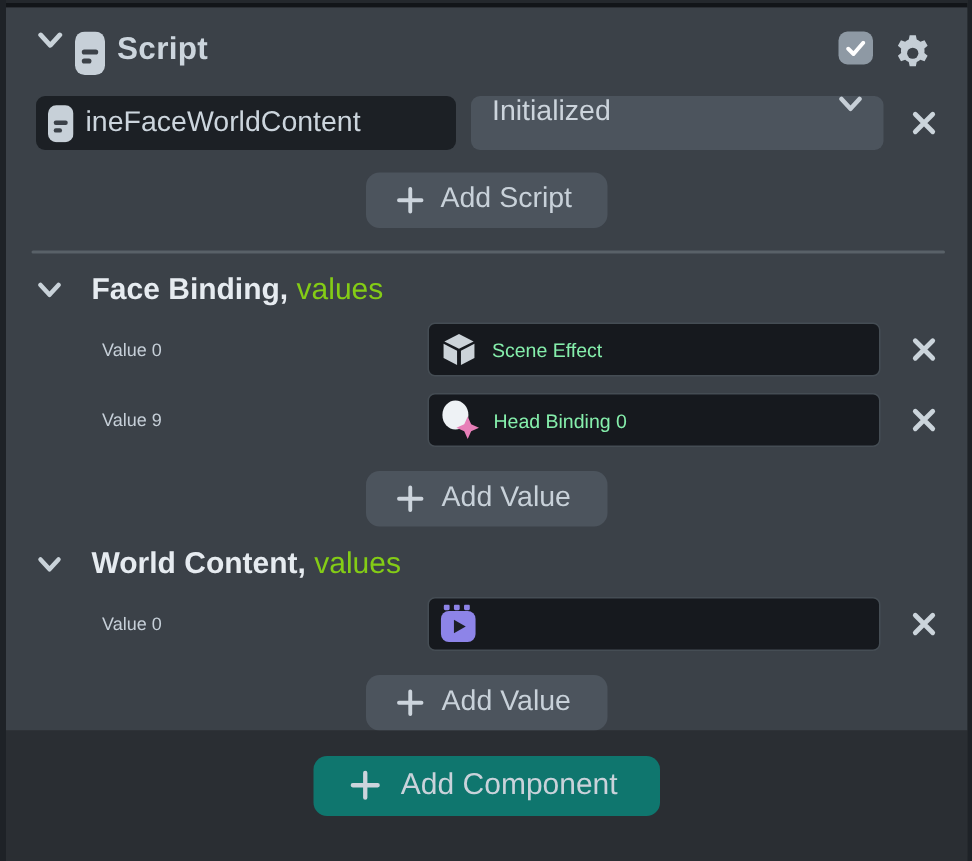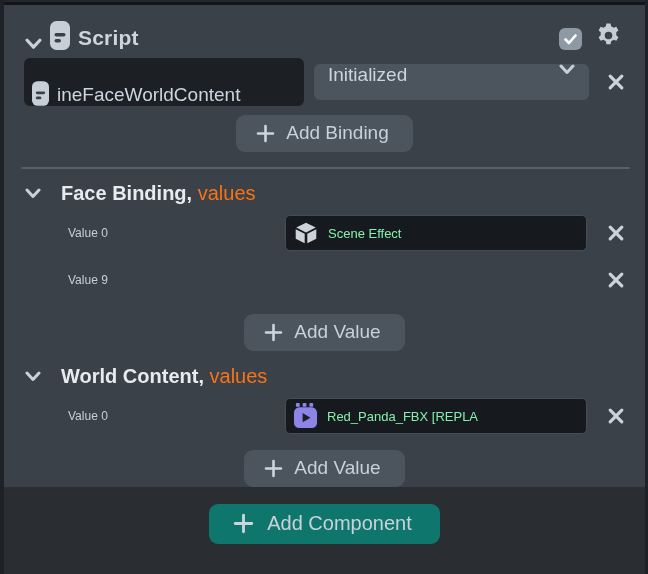--- a/index.html
+++ b/index.html
@@ -7,45 +7,45 @@
   body {
     font-family: "Liberation Sans", sans-serif;
     background: #2a2e33;
     color: #dde4ea;
     overflow: hidden;
   }
   .screen { width: 648px; height: 574px; border-left: 4px solid #1e2227; border-right: 3px solid #1e2227; overflow: hidden; }
   .top-strip { height: 5px; background: #24282d; border-bottom: 3px solid #121519; }
   .panel { background: #3b4148; height: 482px; overflow: hidden; }
 
-  .header { display: flex; align-items: flex-end; gap: 8px; padding: 16px 22px 4px 21px; }
+  .header { display: flex; align-items: flex-start; gap: 8px; padding: 16px 22px 4px 21px; }
   .chev-btn { display: inline-flex; align-items: center; cursor: pointer; }
   .script-badge { flex: none; display: inline-flex; }
   .panel-title { font-size: 21px; font-weight: bold; color: #ccd5dd; letter-spacing: .2px; }
   .spacer { flex: 1; }
   .checkbox { width: 23px; height: 22px; background: #8e99a4; border-radius: 6px; display: flex; align-items: center; justify-content: center; cursor: pointer; }
   .gear { display: inline-flex; margin-left: 4px; cursor: pointer; }
 
   .script-row { display: flex; align-items: center; gap: 10px; margin: 10px 12px 0 20px; height: 36px; }
-  .name-field { width: 280px; height: 48px; background: #1c2025; border-radius: 6px; display: flex; align-items: flex-end; gap: 8px; padding: 0 8px; overflow: hidden; cursor: pointer; }
+  .name-field { width: 280px; height: 36px; background: #1c2025; border-radius: 6px; display: flex; align-items: center; gap: 8px; padding: 0 8px; overflow: hidden; cursor: pointer; }
   .name-field .ftext { font-size: 19px; color: #ccd5dd; white-space: nowrap; }
   .dropdown { flex: 1; height: 36px; background: #4c545d; border-radius: 6px; display: flex; align-items: flex-start; padding: 0 14px; cursor: pointer; }
   .dropdown .dtext { font-size: 19px; color: #ccd4dc; flex: 1; white-space: nowrap; overflow: hidden; }
   .x-btn { width: 34px; height: 36px; display: flex; align-items: center; justify-content: center; cursor: pointer; flex: none; }
 
   .btn-row { display: flex; justify-content: center; margin-top: 15px; }
   .add-btn { display: inline-flex; align-items: center; gap: 11px; background: #4c545d; border: none; border-radius: 9px; padding: 7px 24px 8px 20px; color: #c8d1d9; font-size: 19px; font-family: inherit; cursor: pointer; }
   .add-btn svg { flex: none; }
 
   .divider { height: 2px; background: #596168; margin: 15px 15px 0 17px; border-radius: 1px; }
 
   .section-header { display: flex; align-items: center; gap: 20px; padding: 13px 20px 10px 21px; cursor: default; }
   .section-title { font-size: 20px; }
   .section-title b { color: #e6ebf0; font-weight: bold; }
-  .section-title .sub { color: #f97316; font-weight: normal; }
+  .section-title .sub { color: #84cc16; font-weight: normal; }
 
   .value-row { display: flex; align-items: center; height: 36px; margin: 0 12px 11px 0; padding-left: 64px; }
   .value-label { width: 217px; font-size: 12px; color: #c6cfd8; flex: none; }
   .value-field { width: 302px; height: 36px; background: #16191e; border: 1px solid #454d54; border-radius: 5px; display: flex; align-items: center; gap: 9px; padding: 0 7px; overflow: hidden; cursor: pointer; flex: none; }
   .value-field .ftext { font-size: 13px; color: #86efac; white-space: nowrap; }
   .value-row .x-btn { margin-left: auto; }
 
   .section .btn-row { margin-top: 16px; margin-bottom: 4px; }
 
   .footer { height: 84px; display: flex; justify-content: center; align-items: flex-start; padding-top: 17px; background: #2a2e33; }
@@ -111,21 +111,21 @@
             <path d="M3 3l11 11M14 3L3 14" stroke="#cbd4db" stroke-width="3" stroke-linecap="round"></path>
           </svg>
       </div>
     </div>
 
     <div class="btn-row">
       <button class="add-btn">
         <svg width="19" height="19" viewBox="0 0 19 19">
             <path d="M9.5 2v15M2 9.5h15" stroke="#ccd4dc" stroke-width="2.6" stroke-linecap="round"></path>
           </svg>
-        <span>Add Binding</span>
+        <span>Add Script</span>
       </button>
     </div>
 
     <div class="divider"></div>
 
     <div class="section">
       <div class="section-header">
         <span class="chev-btn">
           <svg width="16" height="11" viewBox="0 0 16 11">
               <polyline points="2,2 8,8.5 14,2" stroke="#c9d2d9" stroke-width="3" fill="none" stroke-linecap="round" stroke-linejoin="round"></polyline>
@@ -150,20 +150,29 @@
         </div>
         <div class="x-btn">
           <svg width="18" height="18" viewBox="0 0 17 17">
               <path d="M3 3l11 11M14 3L3 14" stroke="#cbd4db" stroke-width="3" stroke-linecap="round"></path>
             </svg>
         </div>
       </div>
 
       <div class="value-row">
         <span class="value-label">Value 9</span>
+        <div class="value-field">
+          <span style="display:inline-flex;flex:none;">
+            <svg width="27" height="28" viewBox="0 0 28 29">
+                <ellipse cx="11" cy="11" rx="9" ry="10" fill="#eef2f5"></ellipse>
+                <path fill="#e77fb8" d="M19.5 12l2.4 5.4 5.4 2.4-5.4 2.4-2.4 5.4-2.4-5.4-5.4-2.4 5.4-2.4z"></path>
+              </svg>
+          </span>
+          <span class="ftext">Head Binding 0</span>
+        </div>
         <div class="x-btn">
           <svg width="18" height="18" viewBox="0 0 17 17">
               <path d="M3 3l11 11M14 3L3 14" stroke="#cbd4db" stroke-width="3" stroke-linecap="round"></path>
             </svg>
         </div>
       </div>
 
       <div class="btn-row">
         <button class="add-btn">
           <svg width="19" height="19" viewBox="0 0 19 19">
@@ -191,21 +200,20 @@
             <svg width="25" height="26" viewBox="0 0 26 27">
                 <g fill="#8d84e8">
                   <rect x="3" y="0" width="4" height="4" rx="1"></rect>
                   <rect x="10" y="0" width="4" height="4" rx="1"></rect>
                   <rect x="17" y="0" width="4" height="4" rx="1"></rect>
                   <rect x="1" y="4.5" width="24" height="21.5" rx="5.5"></rect>
                 </g>
                 <path d="M10 10.5l8.2 4.7-8.2 4.7z" fill="#1c2025"></path>
               </svg>
           </span>
-          <span class="ftext">Red_Panda_FBX [REPLA</span>
         </div>
         <div class="x-btn">
           <svg width="18" height="18" viewBox="0 0 17 17">
               <path d="M3 3l11 11M14 3L3 14" stroke="#cbd4db" stroke-width="3" stroke-linecap="round"></path>
             </svg>
         </div>
       </div>
 
       <div class="btn-row">
         <button class="add-btn">

